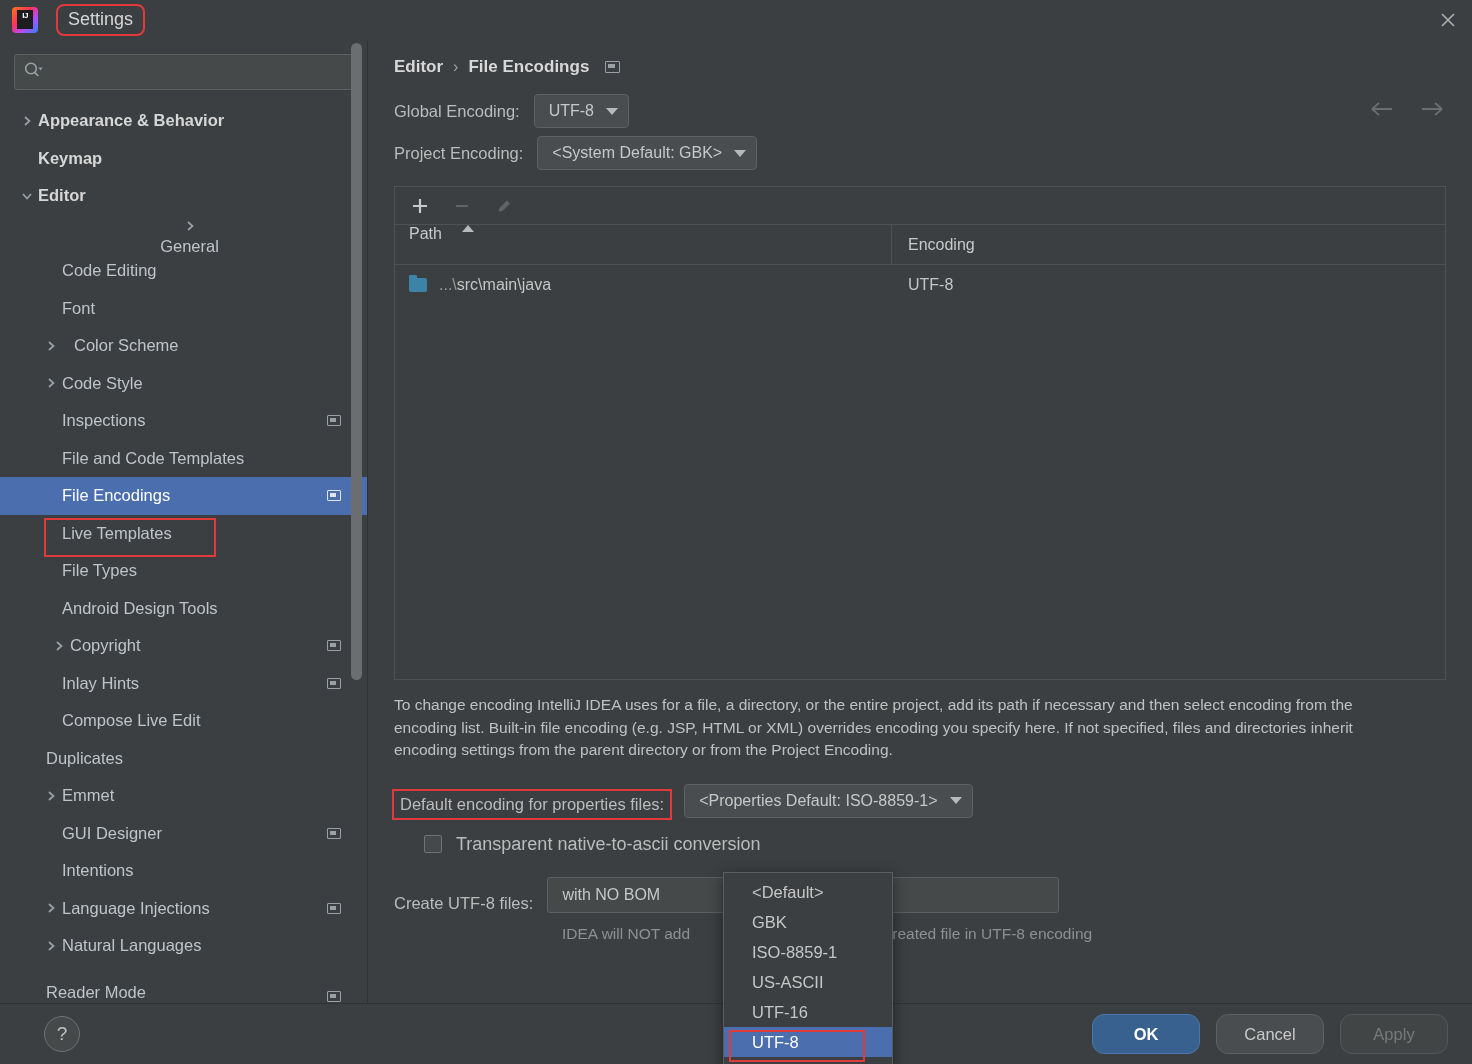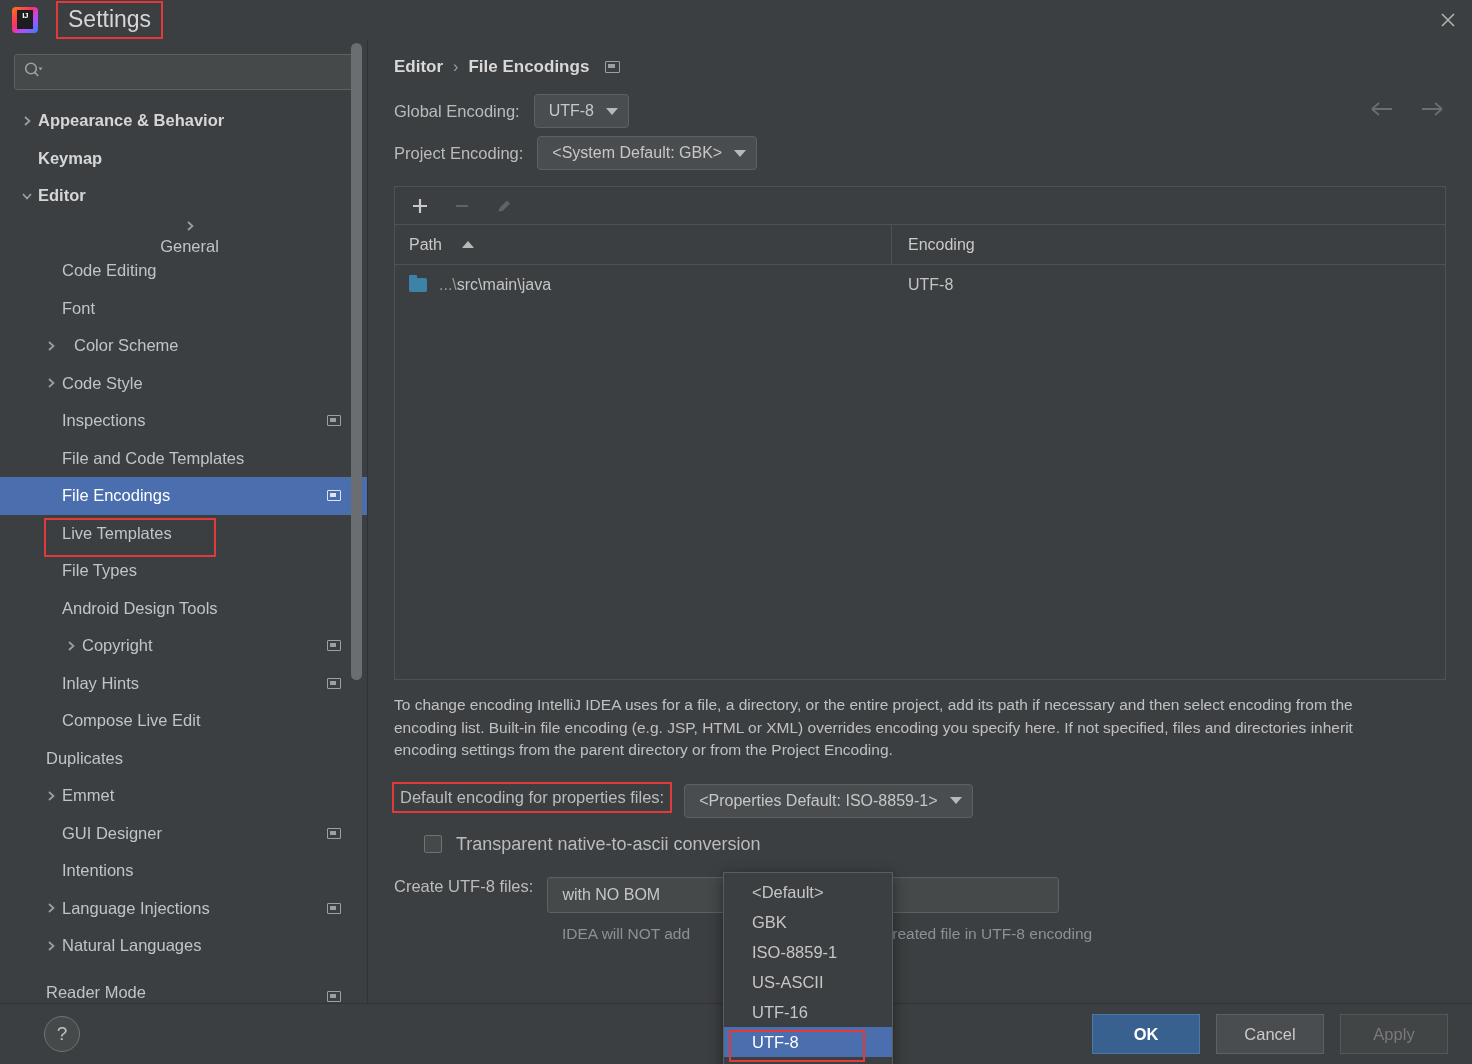--- a/index.html
+++ b/index.html
@@ -40,27 +40,28 @@
     background: #1b1d1f;
     color: #ffffff;
     font-size: 8px;
     font-weight: bold;
     font-family: "Liberation Sans", sans-serif;
     text-align: center;
     line-height: 11px;
     letter-spacing: -0.5px;
   }
   #title-text {
-    font-size: 23px;
+    font-size: 18px;
     color: #d6d6d6;
     margin-left: 20px;
     padding: 3px 10px 4px 10px;
     outline: 2px solid #e03a3a;
     outline-offset: 0px;
     position: relative;
+    border-radius: 6px;
   }
   #close-btn {
     position: absolute;
     right: 0; top: 0;
     width: 48px; height: 40px;
     display: flex; align-items: center; justify-content: center;
     cursor: pointer;
   }
   #close-btn svg { display: block; }
 
@@ -251,21 +252,21 @@
   .tb-btn.disabled { opacity: .45; cursor: default; }
 
   #table-header {
     height: 40px;
     display: flex;
     align-items: center;
     border-bottom: 1px solid #4f5254;
     font-size: 16px;
     color: #c9c9c9;
   }
-  .col-path { flex: 0 0 497px; padding-left: 14px; display: flex; align-items: center; gap: 20px; border-right: 1px solid #4f5254; height: 100%; }
+  .col-path { flex: 0 0 497px; padding-left: 14px; display: flex; align-items: flex-start; gap: 20px; border-right: 1px solid #4f5254; height: 100%; }
   .col-enc  { flex: 1; padding-left: 16px; display: flex; align-items: center; height: 100%; }
   .sort-caret {
     width: 0; height: 0;
     border-left: 6px solid transparent;
     border-right: 6px solid transparent;
     border-bottom: 7px solid #b9b9b9;
   }
   .table-row {
     height: 40px;
     display: flex;
@@ -294,21 +295,21 @@
   .path-main { color: #c4c4c4; }
 
   #desc {
     margin-top: 14px;
     font-size: 15.5px;
     line-height: 22.5px;
     color: #c0c0c0;
     width: 1010px;
   }
 
-  .lower-row { display: flex; align-items: flex-start; margin-top: 22px; gap: 14px; }
+  .lower-row { display: flex; align-items: flex-end; margin-top: 22px; gap: 14px; }
   .boxed-label {
     font-size: 16.5px;
     color: #bbbbbb;
     padding: 4px 6px;
     outline: 2px solid #e03a3a;
   }
   .checkbox-row { display: flex; align-items: center; gap: 14px; margin-top: 16px; margin-left: 30px; }
   .checkbox {
     width: 18px; height: 18px;
     border: 1px solid #6f7375;
@@ -401,21 +402,21 @@
     cursor: pointer;
   }
   #footer-buttons {
     margin-left: auto;
     display: flex;
     gap: 16px;
   }
   .btn {
     height: 40px;
     min-width: 108px;
-    border-radius: 0;
+    border-radius: 12px;
     border: 1px solid #5e6163;
     background: #4a4d4f;
     color: #c9c9c9;
     font-size: 16.5px;
     font-family: "Liberation Sans", sans-serif;
     cursor: pointer;
     padding: 0 20px;
   }
   .btn.primary {
     background: #39618f;
@@ -531,21 +532,21 @@
           <span class="tree-label">Live Templates</span>
         </div>
         <div class="tree-item" style="padding-left: 40px;">
           <span class="tree-chevron empty"></span>
           <span class="tree-label">File Types</span>
         </div>
         <div class="tree-item" style="padding-left: 40px;">
           <span class="tree-chevron empty"></span>
           <span class="tree-label">Android Design Tools</span>
         </div>
-        <div class="tree-item" style="padding-left: 60px;">
+        <div class="tree-item" style="padding-left: 48px;">
           <span class="tree-chevron">
             <svg width="14" height="14" viewBox="0 0 14 14">
               <path d="M5 3 L9.5 7 L5 11" stroke="currentColor" stroke-width="1.7" fill="none"></path>
             </svg>
           </span>
           <span class="tree-label">Copyright</span>
           <span class="trailing-icon"></span>
         </div>
         <div class="tree-item" style="padding-left: 40px;">
           <span class="tree-chevron empty"></span>

